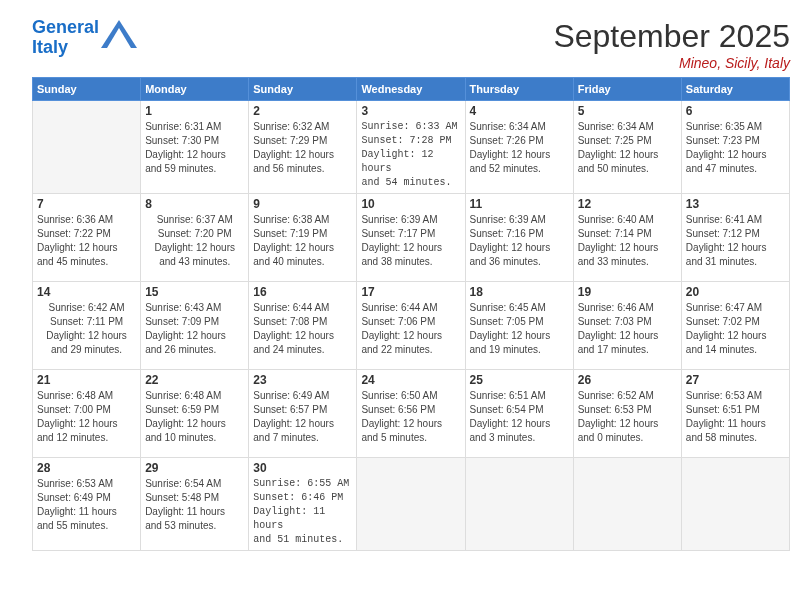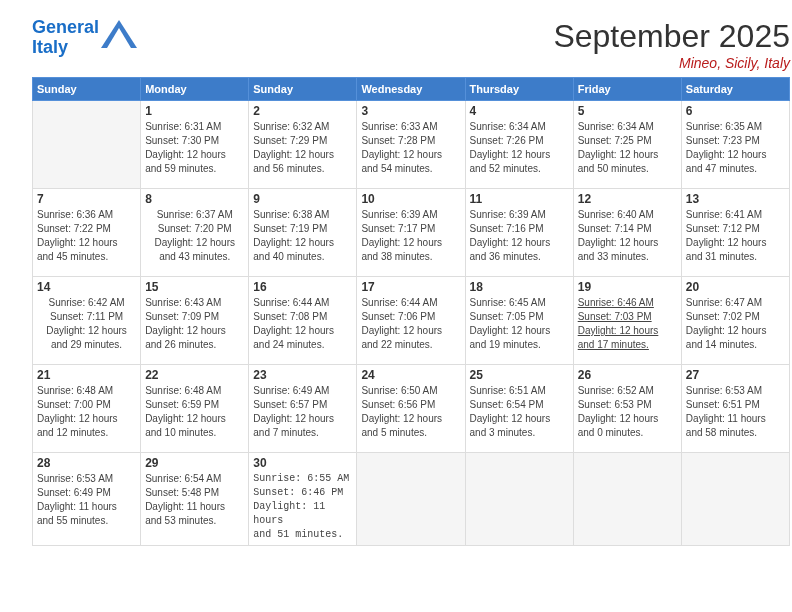--- a/index.html
+++ b/index.html
@@ -143,21 +143,21 @@
           </td>
           <td>
             <span class="day-number">2</span>
             <div class="day-info" style="white-space: pre-line;">Sunrise: 6:32 AM
 Sunset: 7:29 PM
 Daylight: 12 hours
 and 56 minutes.</div>
           </td>
           <td>
             <span class="day-number">3</span>
-            <div class="day-info" style="white-space: pre-line;">Sunrise: 6:33 AM
+            <div class="day-info" style="white-space: pre-line; font-family: Liberation Mono, monospace;">Sunrise: 6:33 AM
 Sunset: 7:28 PM
 Daylight: 12 hours
 and 54 minutes.</div>
           </td>
           <td>
             <span class="day-number">4</span>
             <div class="day-info" style="white-space: pre-line;">Sunrise: 6:34 AM
 Sunset: 7:26 PM
 Daylight: 12 hours
 and 52 minutes.</div>
@@ -259,21 +259,21 @@
           </td>
           <td>
             <span class="day-number">18</span>
             <div class="day-info" style="white-space: pre-line;">Sunrise: 6:45 AM
 Sunset: 7:05 PM
 Daylight: 12 hours
 and 19 minutes.</div>
           </td>
           <td>
             <span class="day-number">19</span>
-            <div class="day-info" style="white-space: pre-line; text-decoration: underline;">Sunrise: 6:46 AM
+            <div class="day-info" style="white-space: pre-line;">Sunrise: 6:46 AM
 Sunset: 7:03 PM
 Daylight: 12 hours
 and 17 minutes.</div>
           </td>
           <td>
             <span class="day-number">20</span>
             <div class="day-info" style="white-space: pre-line;">Sunrise: 6:47 AM
 Sunset: 7:02 PM
 Daylight: 12 hours
 and 14 minutes.</div>

